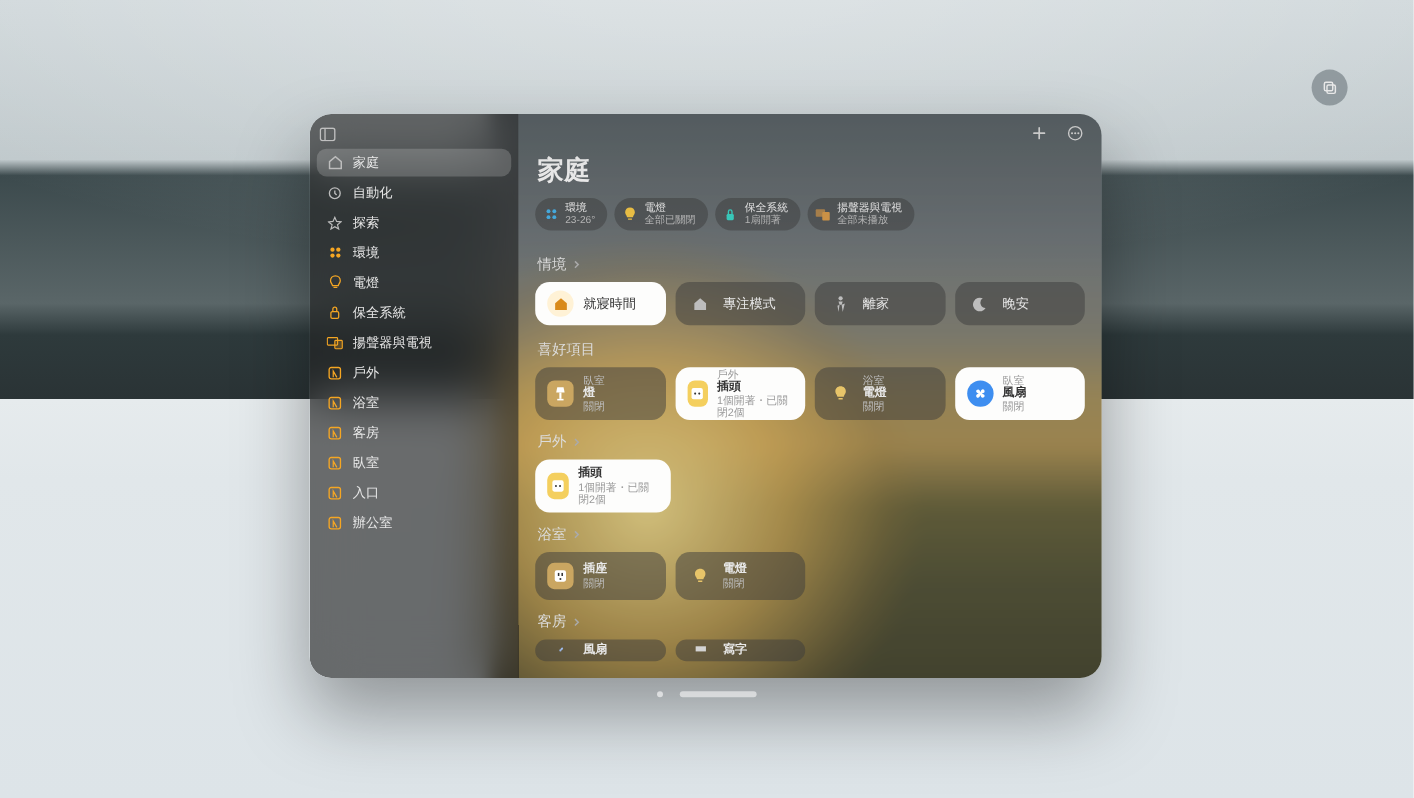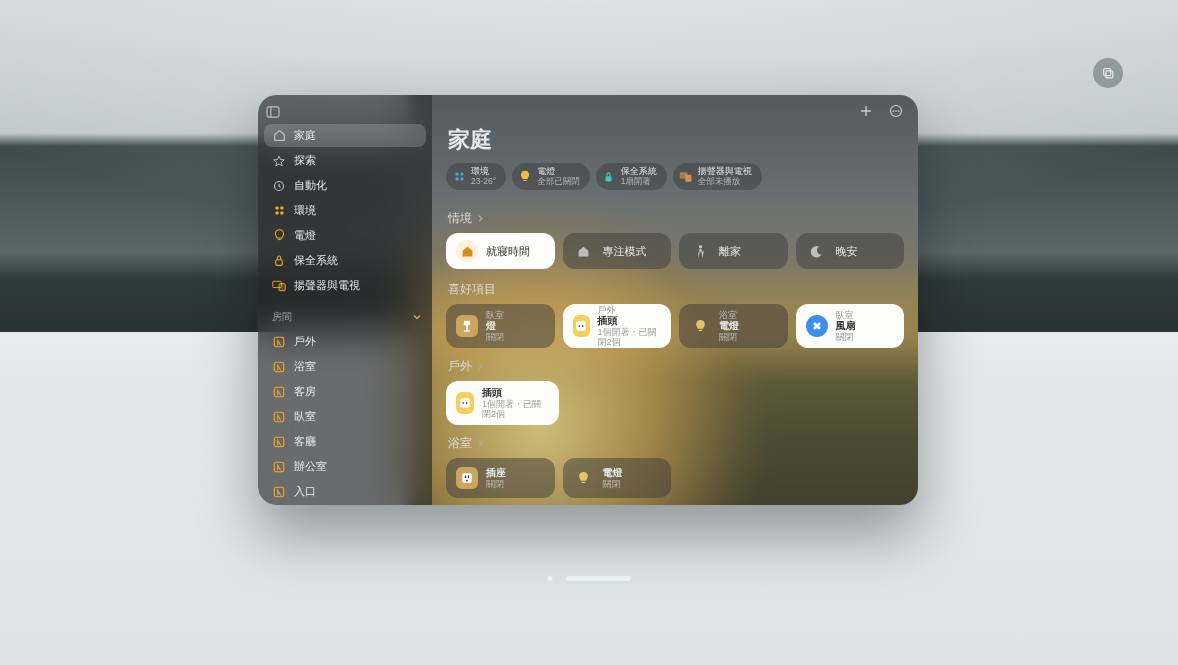--- a/index.html
+++ b/index.html
@@ -24,21 +24,21 @@
     width: 30px; height: 30px; border-radius: 15px;
     background: rgba(120,130,135,.7);
     display: flex; align-items: center; justify-content: center;
     color: #e8e8e8;
   }
   .pill-topright svg { width: 14px; height: 14px; }
 
   .window {
     position: absolute;
     left: 258px; top: 95px;
-    width: 660px; height: 410px;
+    width: 660px; height: 470px;
     border-radius: 18px;
     overflow: hidden;
     box-shadow: 0 30px 60px rgba(0,0,0,.35), 0 0 0 .5px rgba(255,255,255,.15) inset;
     display: flex;
   }
 
   
   .content-bg {
     position: absolute; inset: 0; left: 174px;
     background:
@@ -212,33 +212,33 @@
       <span class="ic ic-grey">
           <svg width="13" height="13" viewBox="0 0 16 16">
             <path d="M2 7 L8 2 L14 7 V14 H2 Z" fill="none" stroke="currentColor" stroke-width="1.5"></path>
           </svg>
         </span>
       <span>家庭</span>
     </div>
     <div class="sb-item">
       <span class="ic ic-grey">
           <svg width="12" height="12" viewBox="0 0 16 16">
-            <path d="M8 1.5 L10 6 L15 6.5 L11 9.8 L12.3 14.5 L8 12 L3.7 14.5 L5 9.8 L1 6.5 L6 6 Z" fill="none" stroke="currentColor" stroke-width="1.3"></path>
-          </svg>
-        </span>
-      <span>探索</span>
+            <circle cx="8" cy="8" r="6" fill="none" stroke="currentColor" stroke-width="1.5"></circle>
+            <path d="M8 5 V8 L10 10" stroke="currentColor" stroke-width="1.5" fill="none"></path>
+          </svg>
+        </span>
+      <span>自動化</span>
     </div>
     <div class="sb-item">
       <span class="ic ic-grey">
           <svg width="12" height="12" viewBox="0 0 16 16">
-            <circle cx="8" cy="8" r="6" fill="none" stroke="currentColor" stroke-width="1.5"></circle>
-            <path d="M8 5 V8 L10 10" stroke="currentColor" stroke-width="1.5" fill="none"></path>
-          </svg>
-        </span>
-      <span>自動化</span>
+            <path d="M8 1.5 L10 6 L15 6.5 L11 9.8 L12.3 14.5 L8 12 L3.7 14.5 L5 9.8 L1 6.5 L6 6 Z" fill="none" stroke="currentColor" stroke-width="1.3"></path>
+          </svg>
+        </span>
+      <span>探索</span>
     </div>
 
     <div class="sb-item">
       <span class="ic ic-orange">
           <svg width="13" height="13" viewBox="0 0 16 16">
             <circle cx="5" cy="5" r="2.2" fill="currentColor"></circle>
             <circle cx="11" cy="5" r="2.2" fill="currentColor"></circle>
             <circle cx="5" cy="11" r="2.2" fill="currentColor"></circle>
             <circle cx="11" cy="11" r="2.2" fill="currentColor"></circle>
           </svg>
@@ -267,26 +267,20 @@
       <span class="ic ic-orange">
           <svg width="15" height="12" viewBox="0 0 18 14">
             <rect x="1" y="1" width="11" height="8" rx="1" fill="none" stroke="currentColor" stroke-width="1.2"></rect>
             <rect x="9" y="4" width="8" height="9" rx="1" fill="currentColor" opacity=".25"></rect>
             <rect x="9" y="4" width="8" height="9" rx="1" fill="none" stroke="currentColor" stroke-width="1.2"></rect>
           </svg>
         </span>
       <span>揚聲器與電視</span>
     </div>
 
-    <div class="sb-header">
-      <span>房間</span>
-      <svg class="chev" viewBox="0 0 10 10">
-          <path d="M2 3.5 L5 6.5 L8 3.5" fill="none" stroke="currentColor" stroke-width="1.4"></path>
-        </svg>
-    </div>
     <div class="sb-item">
         <span class="ic ic-orange">
           <svg width="12" height="12" viewBox="0 0 14 14">
             <rect x="1.5" y="1.5" width="11" height="11" rx="2" fill="none" stroke="currentColor" stroke-width="1.3"></rect>
             <path d="M5.5 11 V5 L9 11" fill="none" stroke="currentColor" stroke-width="1.2"></path>
           </svg>
         </span>
         <span>戶外</span>
       </div>
     <div class="sb-item">
@@ -316,39 +310,30 @@
         </span>
         <span>臥室</span>
       </div>
     <div class="sb-item">
         <span class="ic ic-orange">
           <svg width="12" height="12" viewBox="0 0 14 14">
             <rect x="1.5" y="1.5" width="11" height="11" rx="2" fill="none" stroke="currentColor" stroke-width="1.3"></rect>
             <path d="M5.5 11 V5 L9 11" fill="none" stroke="currentColor" stroke-width="1.2"></path>
           </svg>
         </span>
-        <span>客廳</span>
+        <span>入口</span>
       </div>
     <div class="sb-item">
         <span class="ic ic-orange">
           <svg width="12" height="12" viewBox="0 0 14 14">
             <rect x="1.5" y="1.5" width="11" height="11" rx="2" fill="none" stroke="currentColor" stroke-width="1.3"></rect>
             <path d="M5.5 11 V5 L9 11" fill="none" stroke="currentColor" stroke-width="1.2"></path>
           </svg>
         </span>
         <span>辦公室</span>
-      </div>
-    <div class="sb-item">
-        <span class="ic ic-orange">
-          <svg width="12" height="12" viewBox="0 0 14 14">
-            <rect x="1.5" y="1.5" width="11" height="11" rx="2" fill="none" stroke="currentColor" stroke-width="1.3"></rect>
-            <path d="M5.5 11 V5 L9 11" fill="none" stroke="currentColor" stroke-width="1.2"></path>
-          </svg>
-        </span>
-        <span>入口</span>
       </div>
   </div>
 
   <div class="content">
     <div class="content-header">
       <div class="hdr-btn">
         <svg viewBox="0 0 16 16">
             <path d="M8 3 V13 M3 8 H13" stroke="currentColor" stroke-width="1.6" stroke-linecap="round"></path>
           </svg>
       </div>

